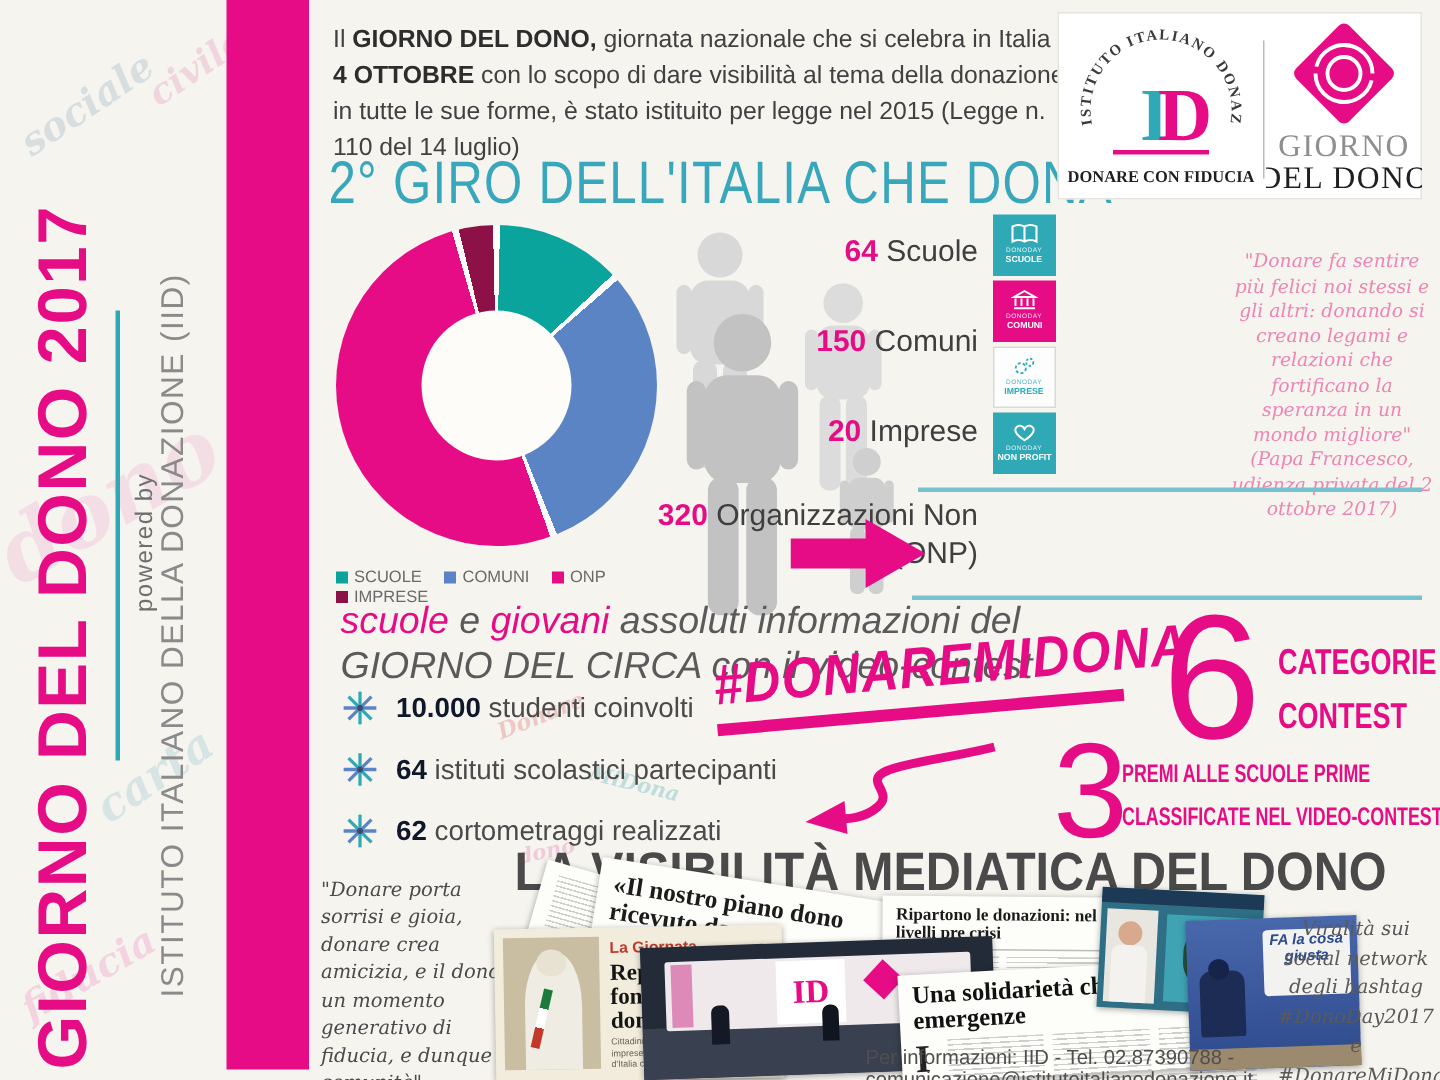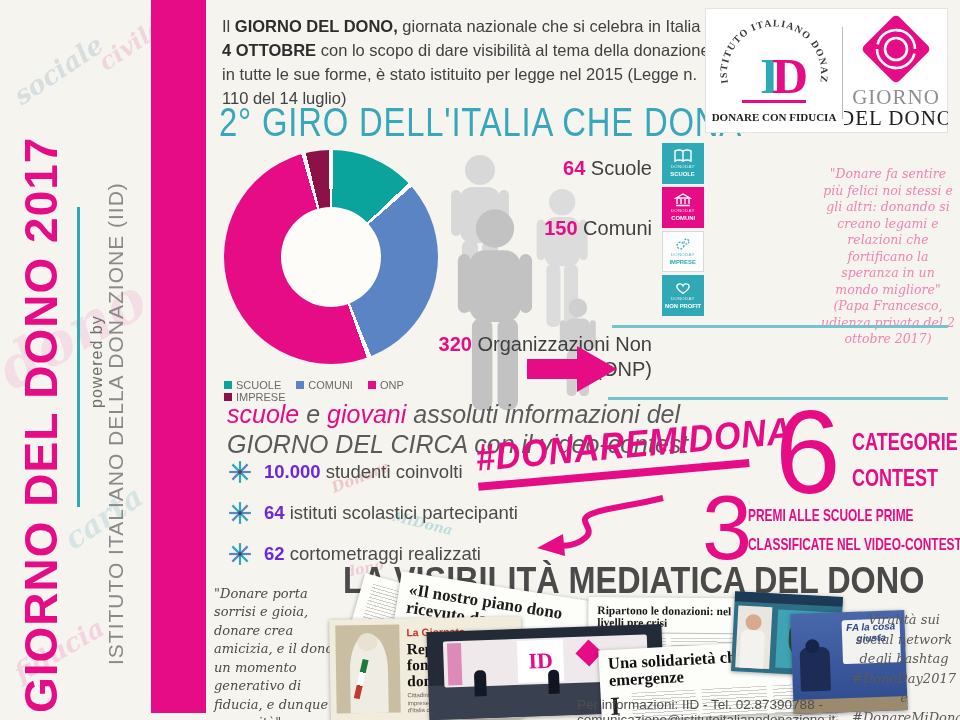--- a/index.html
+++ b/index.html
@@ -16,21 +16,21 @@
   .leg{display:inline-flex;align-items:center;gap:4px;margin-right:12px;}
   .legend-sq{display:inline-block;width:8px;height:8px;}
   .wm{position:absolute;font-weight:bold;font-style:italic;font-family:"DejaVu Serif",serif;pointer-events:none;}
   .badge{width:42px;height:41px;margin-bottom:3px;display:flex;flex-direction:column;align-items:center;justify-content:center;gap:1px;}
   .badge .b-sub{font-size:6px;transform:scale(.72);letter-spacing:.5px;opacity:.85;line-height:1;}
   .badge .b-name{font-size:6.5px;font-weight:bold;transform:scale(.9);line-height:1;}
   .stat{position:absolute;width:222px;text-align:right;font-size:20px;color:#3f3f3f;line-height:1.25;}
   .stat b{color:#e60c86;}
   .bullet-row{display:flex;align-items:center;gap:12px;margin-bottom:17px;}
   .bullet-row .txt{font-size:18.5px;color:#4a4a4a;}
-  .bullet-row .txt b{color:#6d28d9;}
+  .bullet-row .txt b{color:#0f172a;}
   .teal-line{background:#74c3cf;height:3px;}
   strong{color:#2d2d2d;}
 </style>
 </head>
 <body>
 
 <div class="canvas">
 
   <div class="abs" style="left:0;top:0;width:210px;height:720px;">
     <span class="wm" style="left:8px;top:55px;font-size:26px;color:#9fb6c4;opacity:.35;transform:rotate(-34deg);">sociale</span>
@@ -114,20 +114,21 @@
       </g>
     </defs>
     <use href="#person" transform="translate(10,6)" fill="#d8d8d8"></use>
     <use href="#person" transform="translate(96,40) scale(0.88)" fill="#dcdcdc"></use>
     <use href="#person" transform="translate(16,60) scale(1.28)" fill="#c2c2c2"></use>
     <use href="#person" transform="translate(120,150) scale(0.62)" fill="#cfcfcf"></use>
   </svg>
 
   <div class="stat" style="left:430px;top:156px;"><b>64</b><span> Scuole</span></div>
   <div class="stat" style="left:430px;top:216px;"><b>150</b><span> Comuni</span></div>
+  <div class="stat" style="left:430px;top:276px;"><b>20</b><span> Imprese</span></div>
   <div class="stat" style="left:430px;top:332px;"><b>320</b><span> Organizzazioni Non Profit (ONP)</span></div>
 
   <div class="abs" style="left:662px;top:143px;">
     <div class="badge" style="background:#2fa9b6;color:#fff;">
       <svg width="18" height="14" viewBox="0 0 18 14">
           <path d="M1,2 Q5,0 9,2 Q13,0 17,2 V12 Q13,10 9,12 Q5,10 1,12 Z M9,2 V12" fill="none" stroke="#fff" stroke-width="1.4"></path>
         </svg>
       <span class="b-sub">DONODAY</span>
         <span class="b-name">SCUOLE</span>
     </div>

